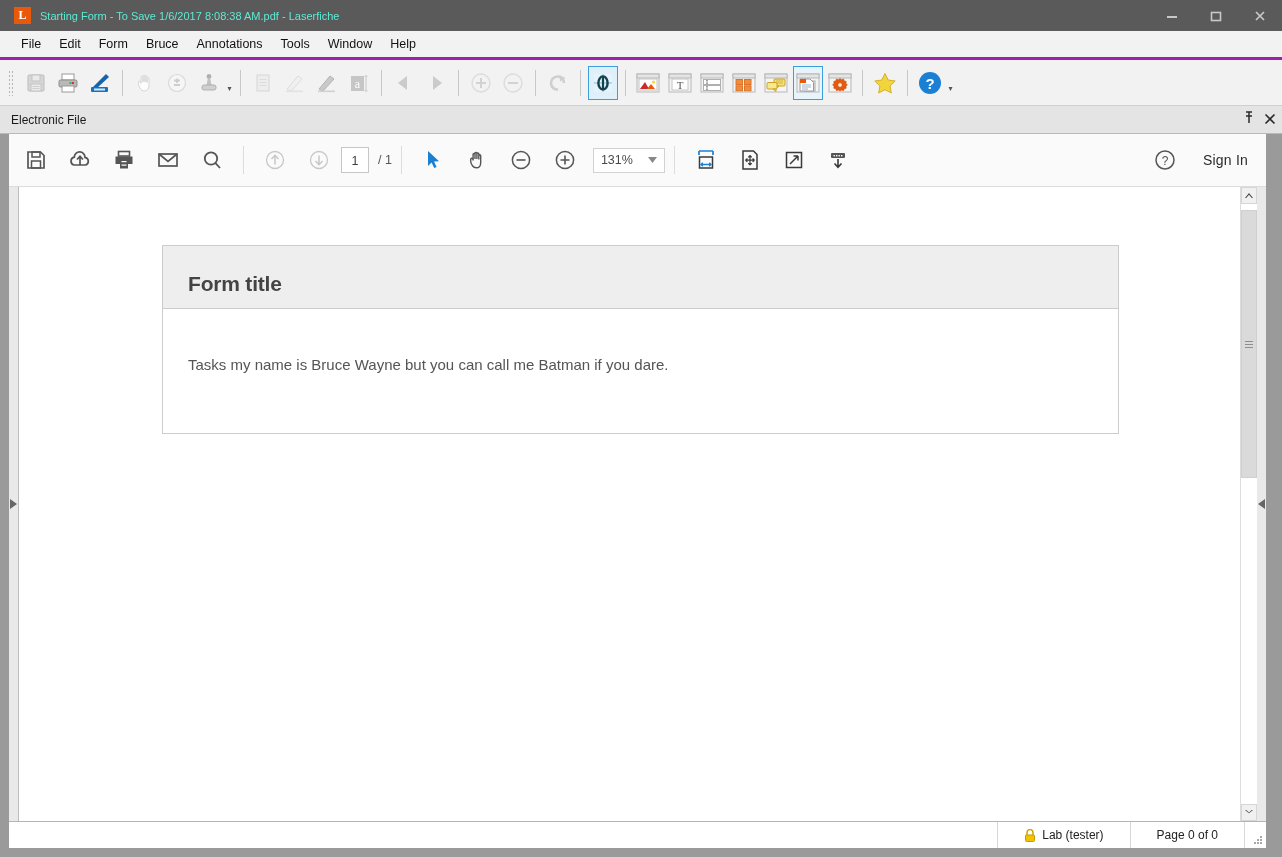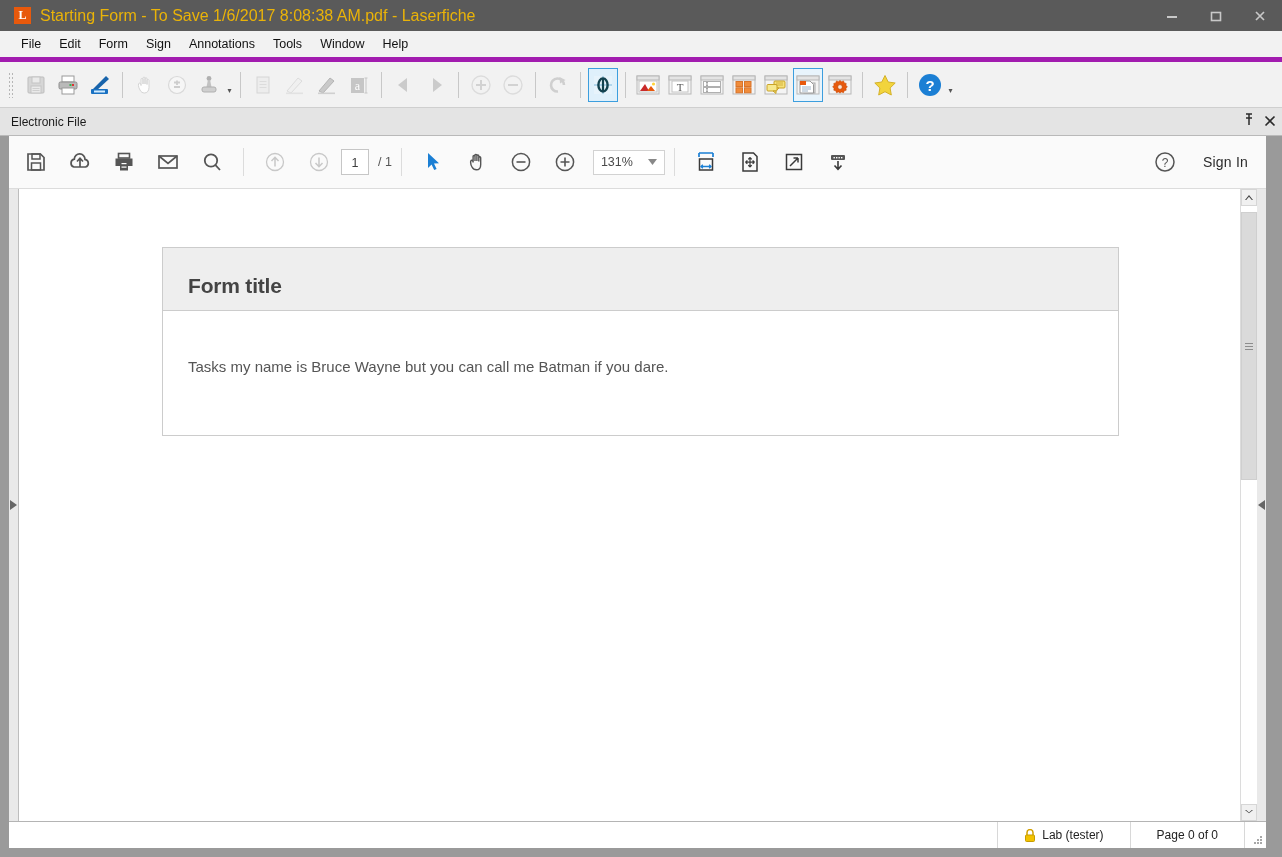--- a/index.html
+++ b/index.html
@@ -19,29 +19,29 @@
   
   .titlebar{
     height:31px;background:#5a5a5a;display:flex;align-items:center;
     flex:0 0 auto;position:relative;
   }
   .tb-icon{
     width:17px;height:17px;background:#e8590c;color:#fff;
     font-size:12px;font-weight:bold;line-height:17px;text-align:center;
     margin-left:14px;margin-right:9px;font-family:"Liberation Serif",serif;
   }
-  .tb-title{color:#eab308;font-size:16px;white-space:nowrap;}
+  .tb-title{color:#5eead4;font-size:11px;white-space:nowrap;}
   .tb-controls{position:absolute;right:0;top:0;height:31px;display:flex;}
   .tb-btn{width:44px;height:31px;display:flex;align-items:center;justify-content:center;}
   .tb-btn svg{display:block;}
 
   
   .menubar{
     height:26px;background:#f2f2f2;display:flex;align-items:center;
-    padding-left:12px;flex:0 0 auto;border-bottom:5px solid #a21caf;
+    padding-left:12px;flex:0 0 auto;border-bottom:3px solid #a21caf;
   }
   .menu-item{
     font-size:12.5px;color:#111;padding:4px 9px;cursor:default;white-space:nowrap;
   }
 
   
   .maintoolbar{
     height:45px;background:#f2f2f2;display:flex;align-items:center;
     padding-left:8px;flex:0 0 auto;border-bottom:1px solid #cfcfcf;
   }
@@ -191,21 +191,21 @@
             <path d="M2 2 L10 10 M10 2 L2 10" stroke="#c8c8c8" stroke-width="1.7" fill="none"></path>
           </svg>
       </div>
     </div>
   </div>
 
   <div class="menubar">
     <div class="menu-item">File</div>
     <div class="menu-item">Edit</div>
     <div class="menu-item">Form</div>
-    <div class="menu-item">Sign</div>
+    <div class="menu-item">Bruce</div>
     <div class="menu-item">Annotations</div>
     <div class="menu-item">Tools</div>
     <div class="menu-item">Window</div>
     <div class="menu-item">Help</div>
   </div>
 
   <div class="maintoolbar">
     <div class="mt-grip"></div>
 
     <div class="mt-btn">

